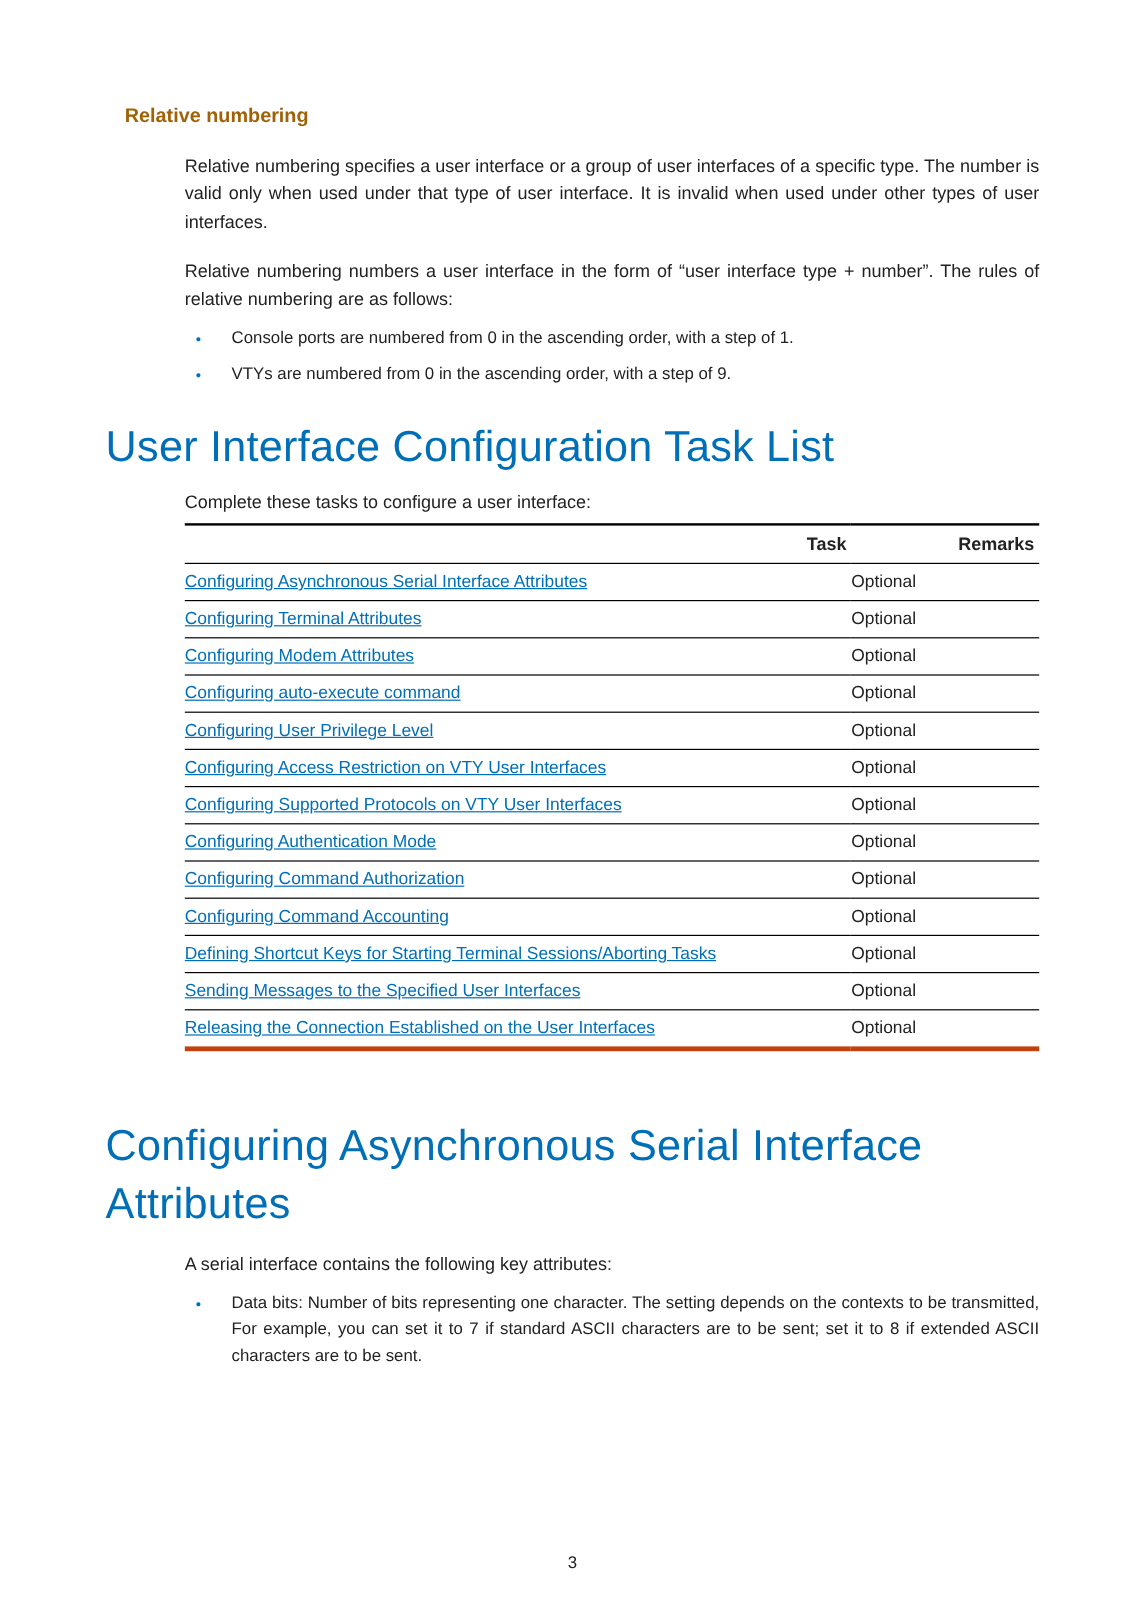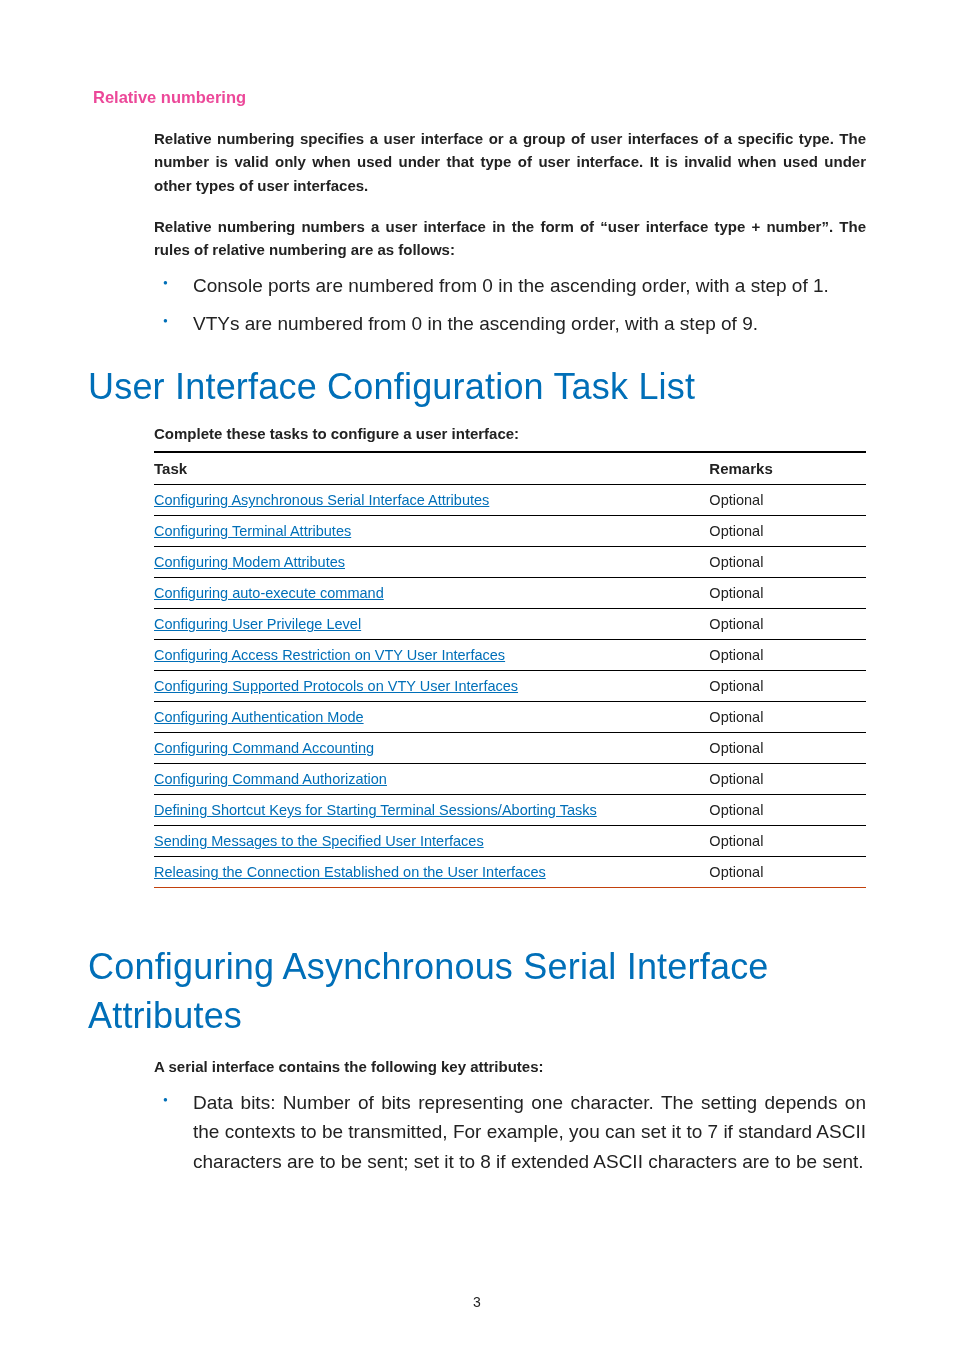--- a/index.html
+++ b/index.html
@@ -10,47 +10,46 @@
     background: #fff;
     font-family: "Segoe UI", "Helvetica Neue", Arial, sans-serif;
     color: #222;
     position: relative;
     box-sizing: border-box;
     padding: 88px 88px 0 88px;
   }
   .h3 {
     font-size: 16.5px;
     font-weight: 700;
-    color: #ec4899;
-    margin: 0 0 20px 5px;
+    color: #a16207;
+    margin: 0 0 20px 16px;
   }
   .h1 {
     font-size: 36px;
     font-weight: 400;
     color: #006fb8;
     margin: 28px 0 14px 0;
     letter-spacing: 0.2px;
   }
   .para {
     font-size: 15px;
     line-height: 1.55;
     margin: 0 0 18px 0;
     margin-left: 66px;
     text-align: justify;
     color: #222;
-    font-weight: bold;
   }
   .para.tight { margin-bottom: 10px; }
   ul.bullets {
     margin: 0 0 10px 0;
     padding: 0 0 0 105px;
     list-style: none;
   }
   ul.bullets li {
-    font-size: 19px;
+    font-size: 14px;
     line-height: 1.55;
     margin-bottom: 8px;
     text-align: justify;
     position: relative;
     color: #222;
   }
   ul.bullets li::before {
     content: "●";
     color: #006fb8;
     font-size: 8px;
@@ -63,32 +62,32 @@
     width: calc(100% - 66px);
     margin-left: 66px;
     border-collapse: collapse;
     font-size: 14.5px;
   }
   table.tasks thead tr {
     border-top: 2px solid #000;
     border-bottom: 1.5px solid #000;
   }
   table.tasks th {
-    text-align: left;
+    text-align: right;
     font-weight: 700;
     padding: 7px 4px 7px 0;
     font-size: 15px;
   }
   table.tasks td {
     padding: 7px 4px 7px 0;
     border-bottom: 1px solid #000;
     vertical-align: top;
   }
   table.tasks tbody tr:last-child td {
-    border-bottom: 1px solid #c2410c;
+    border-bottom: 4px solid #c2410c;
   }
   a.tlink {
     color: #006fb8;
     text-decoration: underline;
   }
   .col-task { width: 78%; }
   .col-rem  { width: 22%; margin-left: 36px; }
 
   .page-num {
     position: absolute;
@@ -146,25 +145,25 @@
       </tr>
       <tr>
         <td class="col-task"><a class="tlink" href="#">Configuring Supported Protocols on VTY User Interfaces</a></td>
         <td class="col-rem">Optional</td>
       </tr>
       <tr>
         <td class="col-task"><a class="tlink" href="#">Configuring Authentication Mode</a></td>
         <td class="col-rem">Optional</td>
       </tr>
       <tr>
-        <td class="col-task"><a class="tlink" href="#">Configuring Command Accounting</a></td>
+        <td class="col-task"><a class="tlink" href="#">Configuring Command Authorization</a></td>
         <td class="col-rem">Optional</td>
       </tr>
       <tr>
-        <td class="col-task"><a class="tlink" href="#">Configuring Command Authorization</a></td>
+        <td class="col-task"><a class="tlink" href="#">Configuring Command Accounting</a></td>
         <td class="col-rem">Optional</td>
       </tr>
       <tr>
         <td class="col-task"><a class="tlink" href="#">Defining Shortcut Keys for Starting Terminal Sessions/Aborting Tasks</a></td>
         <td class="col-rem">Optional</td>
       </tr>
       <tr>
         <td class="col-task"><a class="tlink" href="#">Sending Messages to the Specified User Interfaces</a></td>
         <td class="col-rem">Optional</td>
       </tr>

